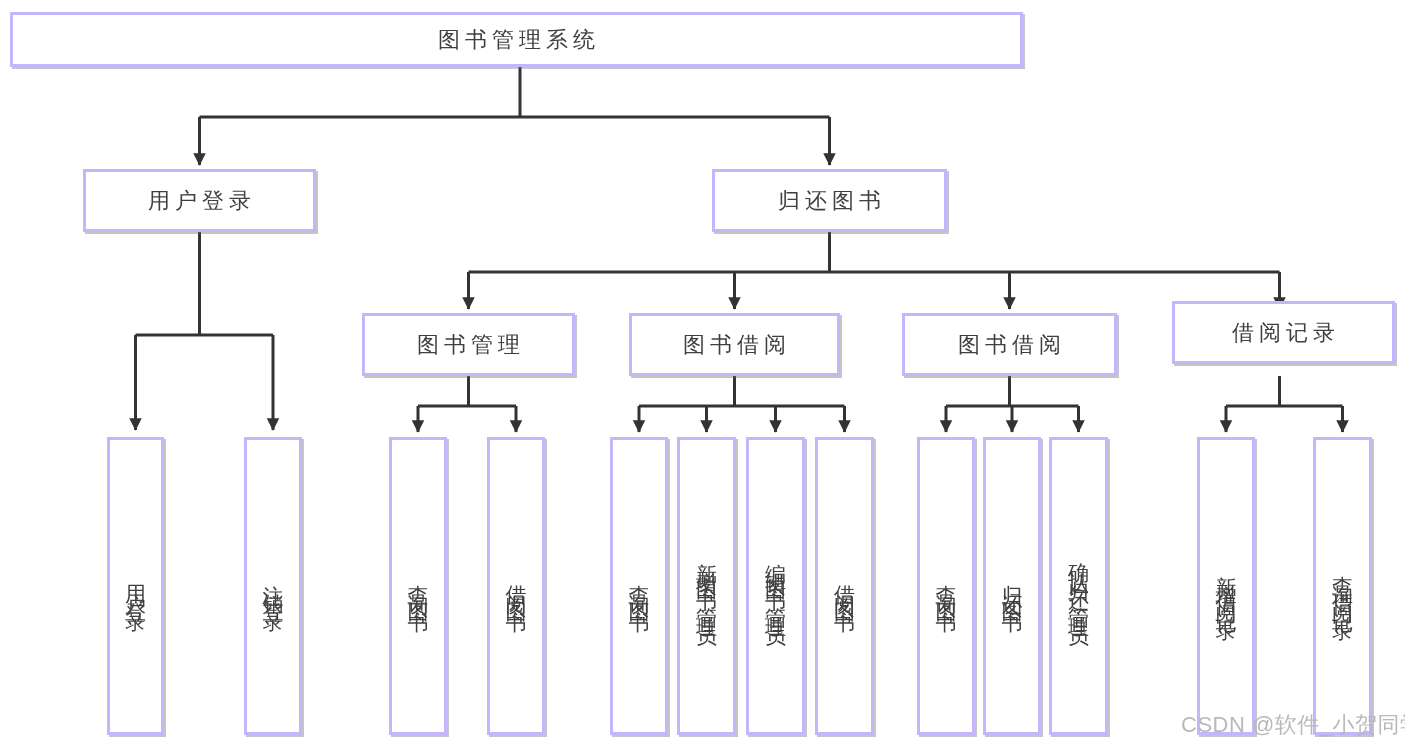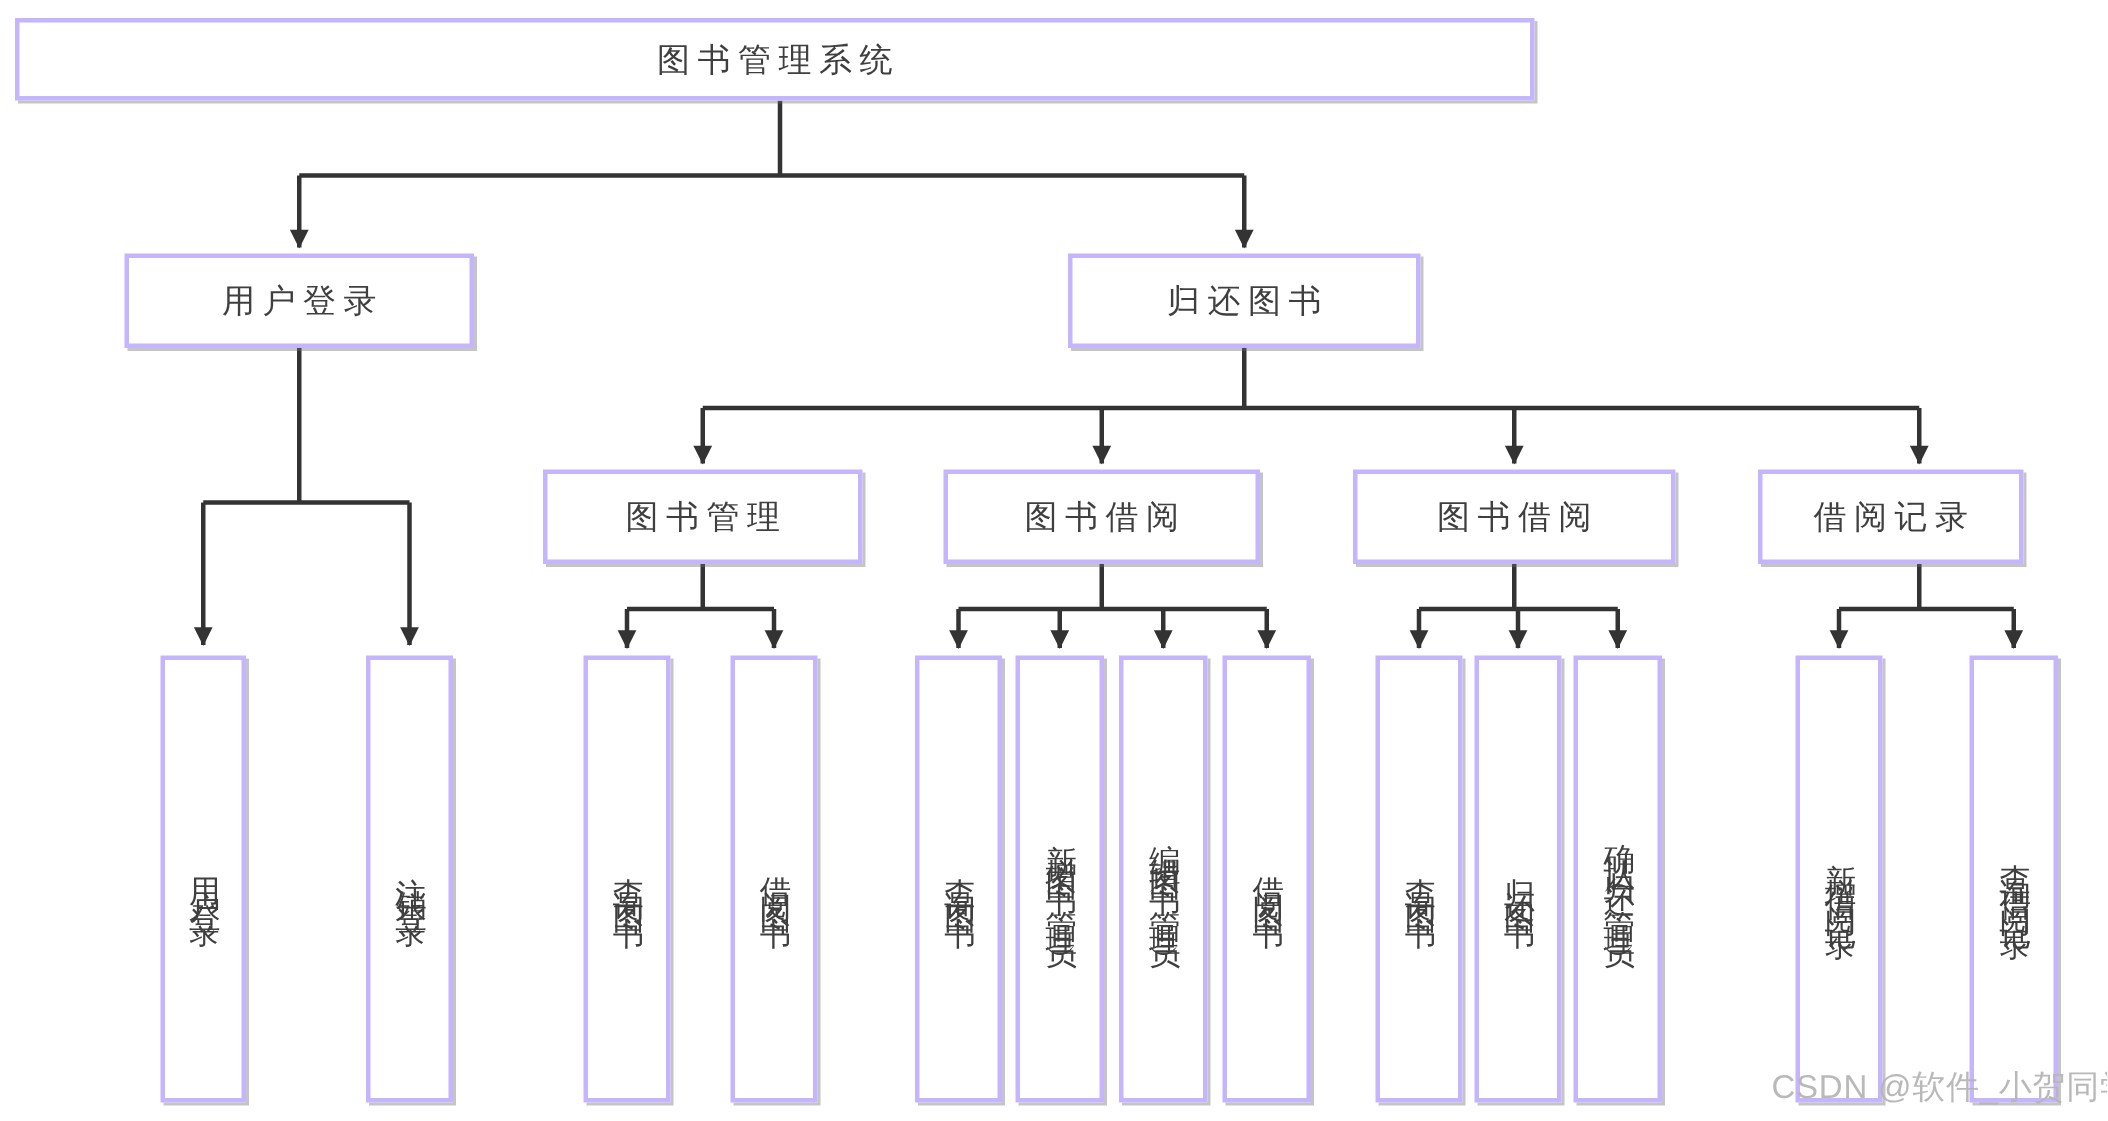--- a/index.html
+++ b/index.html
@@ -75,21 +75,21 @@
 
   <div class="node" style="left:362px;top:313px;width:213px;height:63px;">
     <span class="hlabel">图书管理</span>
   </div>
   <div class="node" style="left:629px;top:313px;width:211px;height:63px;">
     <span class="hlabel">图书借阅</span>
   </div>
   <div class="node" style="left:902px;top:313px;width:215px;height:63px;">
     <span class="hlabel">图书借阅</span>
   </div>
-  <div class="node" style="left:1172px;top:313px;width:177px;height:63px;justify-content:center;">
+  <div class="node" style="left:1172px;top:301px;width:223px;height:63px;justify-content:center;">
     <span class="hlabel">借阅记录</span>
   </div>
 
   <div class="node" style="left:107px;top:437px;width:57px;height:298px;">
     <span class="vlabel">用户登录</span>
   </div>
   <div class="node" style="left:244px;top:437px;width:58px;height:298px;">
     <span class="vlabel">注销登录</span>
   </div>
   <div class="node" style="left:389px;top:437px;width:58px;height:298px;">

